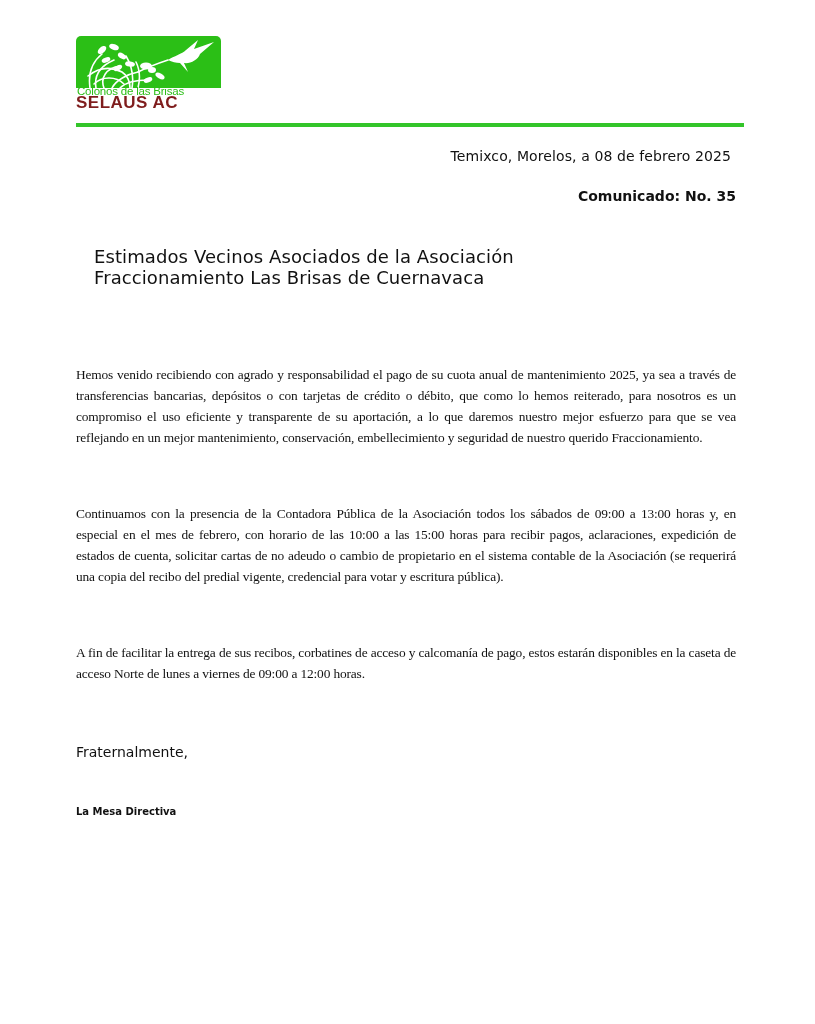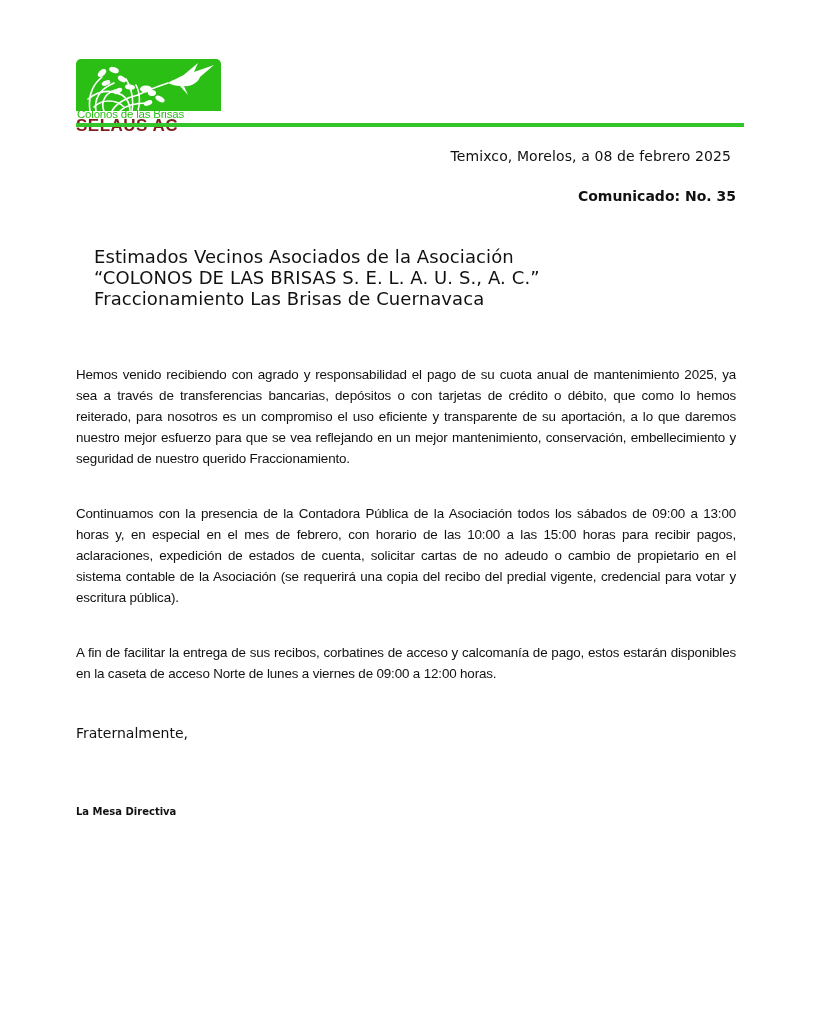--- a/index.html
+++ b/index.html
@@ -13,21 +13,20 @@
       position: relative;
       font-family: "DejaVu Sans", sans-serif;
       color: #111111;
     }
     .logo {
       position: absolute;
       left: 76px;
       top: 36px;
       width: 135px;
       height: 74px;
-      margin-top: 23px;
     }
     .logo-box {
       position: absolute;
       left: 0; top: 0;
       width: 145px;
       height: 52px;
       background: #2bbf16;
       border-radius: 5px 5px 0 0;
       overflow: hidden;
     }
@@ -86,33 +85,33 @@
       line-height: 21px;
       white-space: nowrap;
       letter-spacing: 0.1px;
       margin-left: 18px;
     }
     .recipient div { height: 21px; }
     .body {
       position: absolute;
       left: 76px;
       width: 660px;
-      font-family: Liberation Sans, sans-serif;
+      font-family: Liberation Serif, serif;
       font-size: 13.4px;
       line-height: 21px;
       text-align: justify;
       letter-spacing: -0.15px;
     }
     .p1 { top: 364px; }
     .p2 { top: 503px; }
     .p3 { top: 642px; }
     .closing {
       position: absolute;
       left: 76px;
-      top: 723px;
+      top: 742px;
       font-size: 14px;
       line-height: 20px;
       white-space: nowrap;
     }
     .signature {
       position: absolute;
       left: 76px;
       top: 802px;
       font-size: 10px;
       font-weight: bold;
@@ -157,21 +156,20 @@
   <div class="logo-line2">SELAUS AC</div>
 </div>
 
 <div class="rule"></div>
 
 <div class="date">Temixco, Morelos, a 08 de febrero 2025</div>
 <div class="comunicado">Comunicado: No. 35</div>
 
 <div class="recipient">
   <div>Estimados Vecinos Asociados de la Asociación</div>
-  <div>“COLONOS DE LAS BRISAS S. E. L. A. U. S., A. C.”</div>
   <div>Fraccionamiento Las Brisas de Cuernavaca</div>
 </div>
 
 <p class="body p1">Hemos venido recibiendo con agrado y responsabilidad el pago de su cuota anual de mantenimiento 2025, ya sea a través de transferencias bancarias, depósitos o con tarjetas de crédito o débito, que como lo hemos reiterado, para nosotros es un compromiso el uso eficiente y transparente de su aportación, a lo que daremos nuestro mejor esfuerzo para que se vea reflejando en un mejor mantenimiento, conservación, embellecimiento y seguridad de nuestro querido Fraccionamiento.</p>
 <p class="body p2">Continuamos con la presencia de la Contadora Pública de la Asociación todos los sábados de 09:00 a 13:00 horas y, en especial en el mes de febrero, con horario de las 10:00 a las 15:00 horas para recibir pagos, aclaraciones, expedición de estados de cuenta, solicitar cartas de no adeudo o cambio de propietario en el sistema contable de la Asociación (se requerirá una copia del recibo del predial vigente, credencial para votar y escritura pública).</p>
 <p class="body p3">A fin de facilitar la entrega de sus recibos, corbatines de acceso y calcomanía de pago, estos estarán disponibles en la caseta de acceso Norte de lunes a viernes de 09:00 a 12:00 horas.</p>
 
 <div class="closing">Fraternalmente,</div>
 <div class="signature">La Mesa Directiva</div>
 

